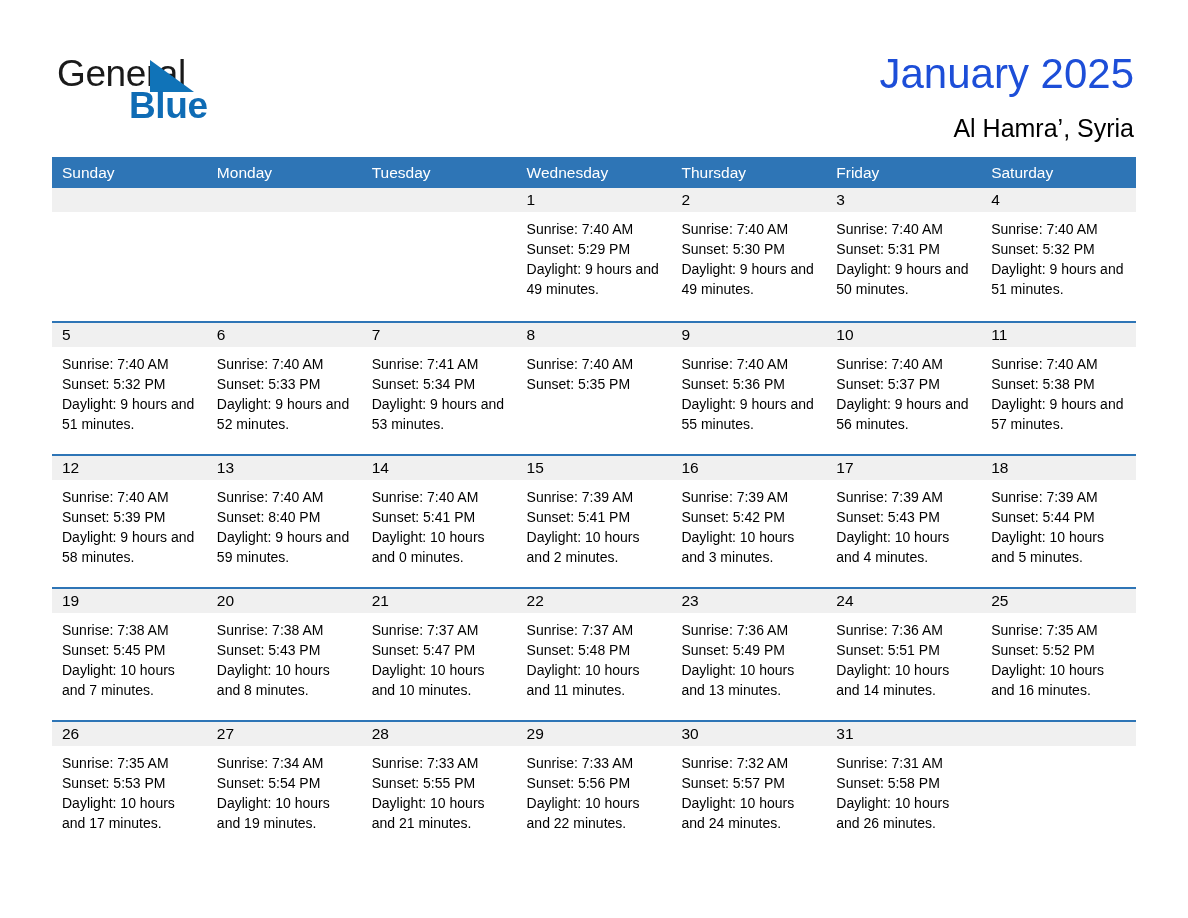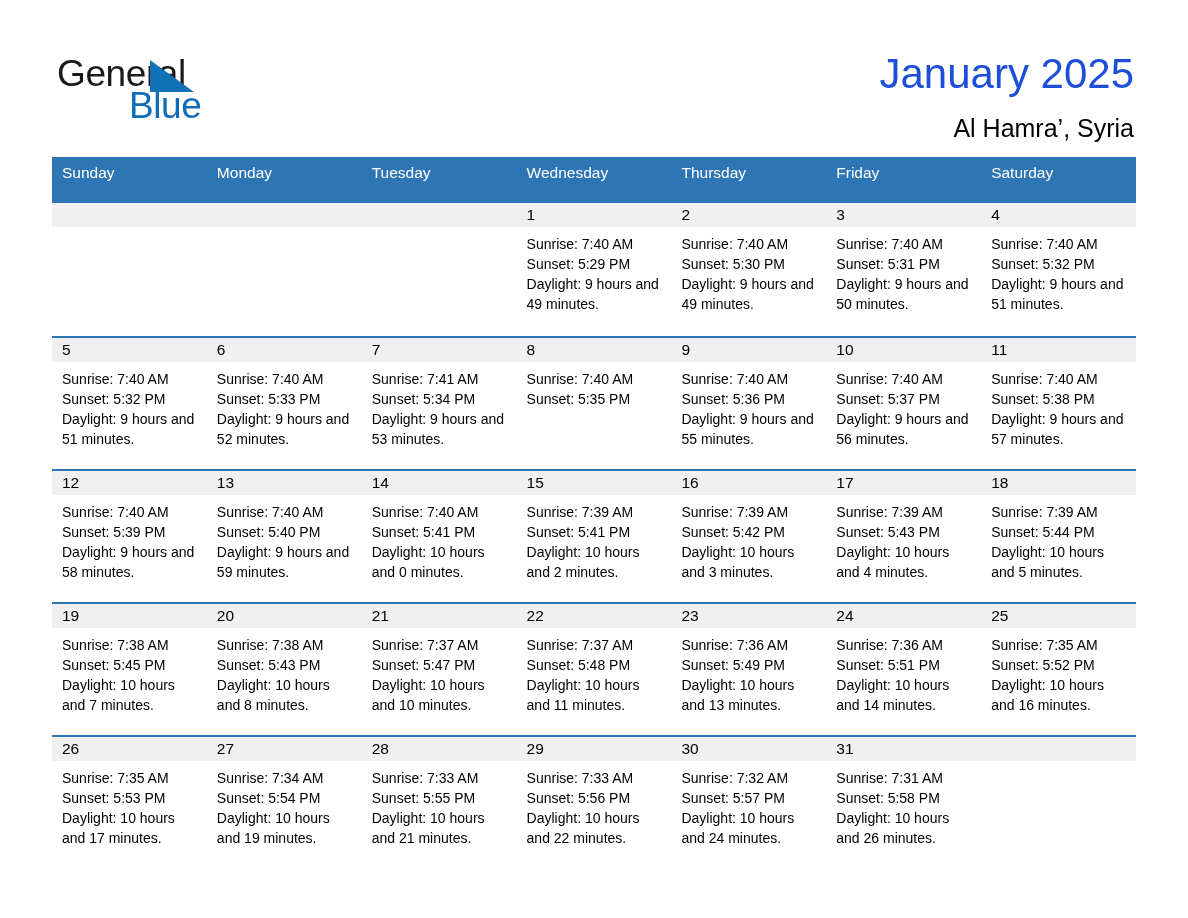--- a/index.html
+++ b/index.html
@@ -53,21 +53,21 @@
     width: 44px;
     height: 32px;
   }
   .logo-blue {
     position: absolute;
     left: 72px;
     top: 32px;
     font-size: 37px;
     letter-spacing: -0.4px;
     color: #0f6cb5;
-    font-weight: 400;
+    font-weight: 700;
     line-height: 44px;
   }
 
   .title-block {
     position: absolute;
     right: 54px;
     top: 48px;
     text-align: right;
   }
   .cal-title {
@@ -89,21 +89,21 @@
   
   .calendar {
     position: absolute;
     left: 52px;
     top: 157px;
     width: 1084px;
   }
   .weekdays {
     display: flex;
     background: #2e75b6;
-    height: 46px;
+    height: 31px;
   }
   .weekday {
     flex: 1 1 0;
     color: #ffffff;
     font-size: 15.5px;
     line-height: 31px;
     padding-left: 10px;
     box-sizing: border-box;
     white-space: nowrap;
     overflow: hidden;
@@ -292,21 +292,21 @@
             <div class="day-body">
               <div>Sunrise: 7:40 AM</div>
               <div>Sunset: 5:39 PM</div>
               <div class="daylight-line">Daylight: 9 hours and 58 minutes.</div>
             </div>
           </div>
           <div class="day">
             <div class="day-num-band">13</div>
             <div class="day-body">
               <div>Sunrise: 7:40 AM</div>
-              <div>Sunset: 5:40 PM</div>
+              <div>Sunset: 8:40 PM</div>
               <div class="daylight-line">Daylight: 9 hours and 59 minutes.</div>
             </div>
           </div>
           <div class="day">
             <div class="day-num-band">14</div>
             <div class="day-body">
               <div>Sunrise: 7:40 AM</div>
               <div>Sunset: 5:41 PM</div>
               <div class="daylight-line">Daylight: 10 hours and 0 minutes.</div>
             </div>

